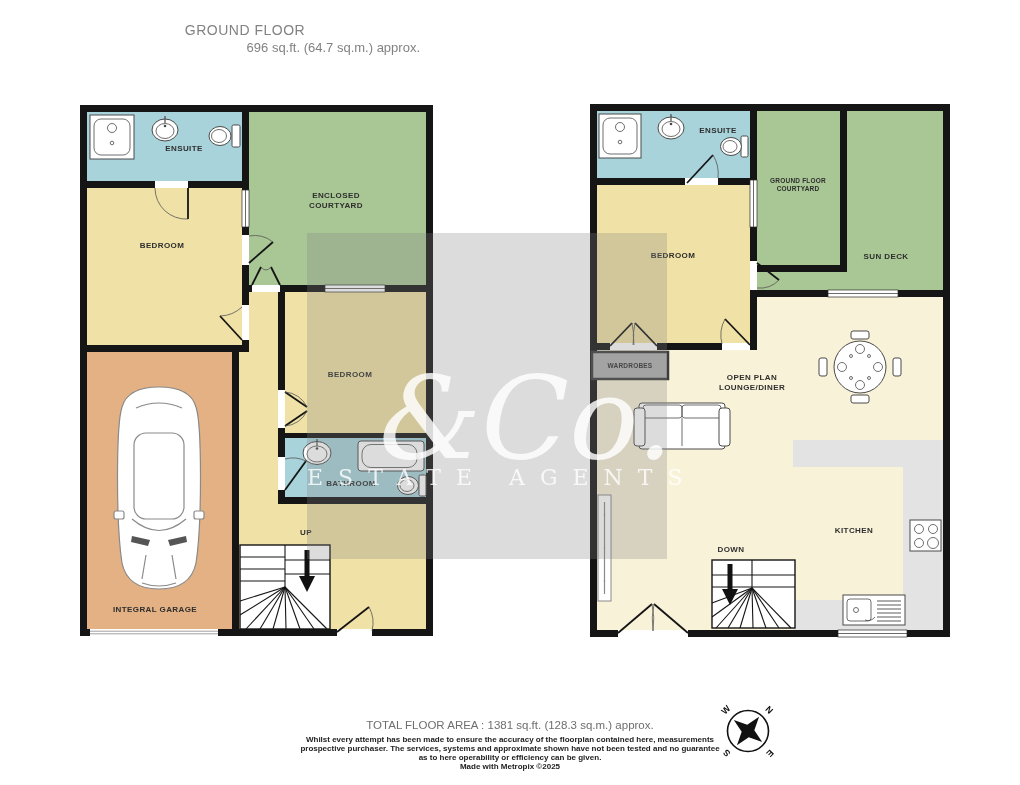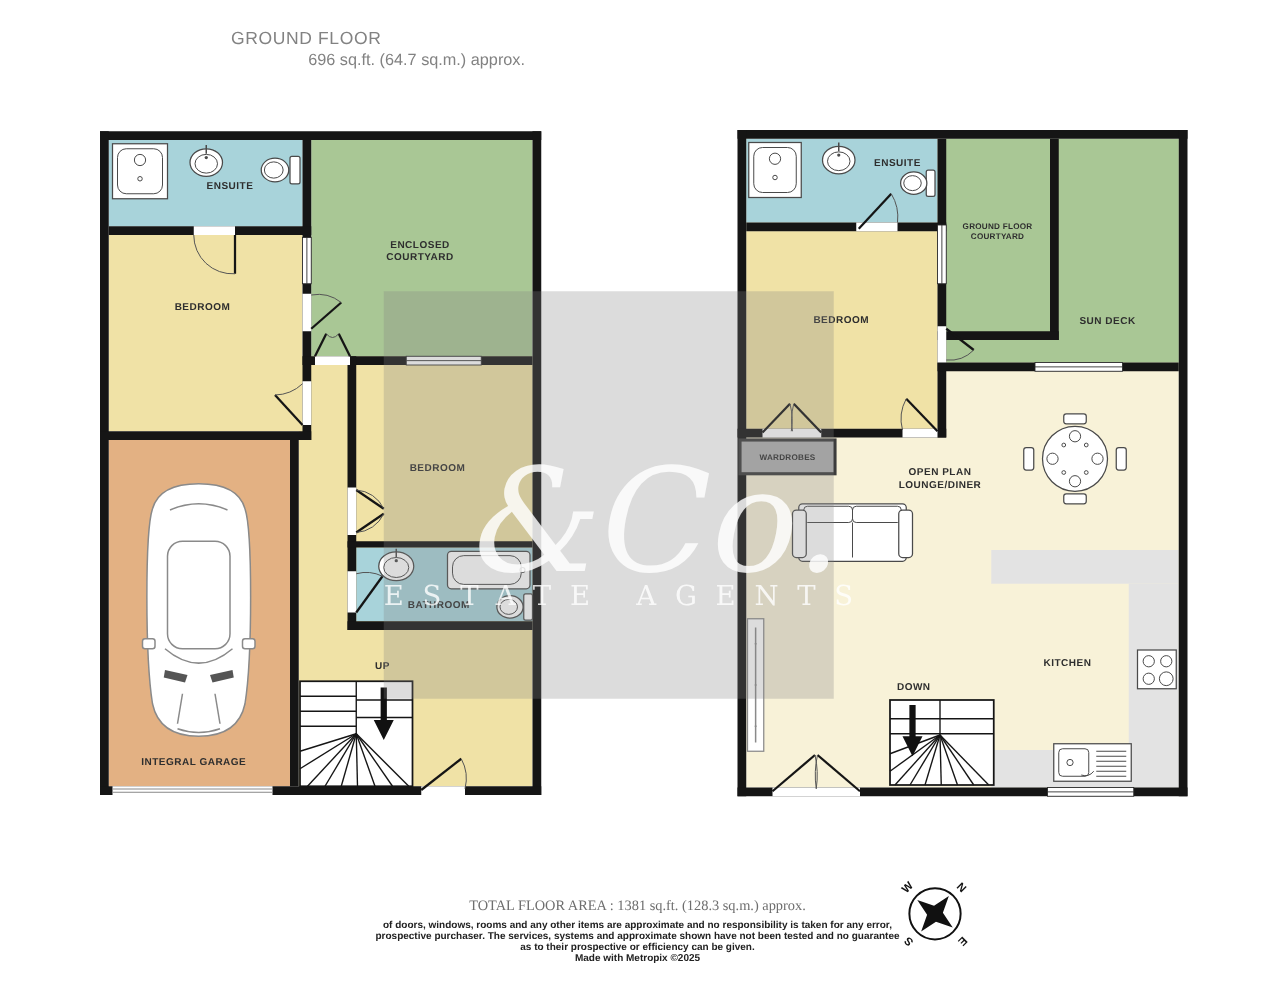--- a/index.html
+++ b/index.html
@@ -31,21 +31,21 @@
              background:rgba(130,130,130,0.28);z-index:5;pointer-events:none;overflow:visible;}
   #watermark .wm1{position:absolute;left:10px;top:14px;font-family:"DejaVu Serif", serif;
                   font-style:italic;font-size:95px;color:rgba(255,255,255,0.82);white-space:nowrap;}
   #watermark .wm2{position:absolute;left:72px;top:118px;font-family:"DejaVu Serif", serif;
                   font-style:italic;font-size:115px;color:rgba(255,255,255,0.82);white-space:nowrap;}
   #watermark .wm3{position:absolute;left:0;top:232px;width:100%;text-align:left;
                   font-family:"DejaVu Serif", serif;font-size:22px;letter-spacing:15px;
                   color:rgba(255,255,255,0.8);white-space:nowrap;}
   
   #footer{position:absolute;left:250px;top:719px;width:520px;text-align:center;z-index:6;}
-  #footer .total{font-size:11.5px;color:#6e6e6e;margin-bottom:4px;font-family:Liberation Serif, serif;}
+  #footer .total{font-size:11.5px;color:#6e6e6e;margin-bottom:4px;}
   #footer .disc{font-size:8px;line-height:9px;color:#222;font-weight:bold;}
   #footer .credit{font-size:8px;line-height:10px;color:#222;font-weight:bold;}
   #compass{position:absolute;left:713px;top:695px;}
   .compass-letter{font-family:"Liberation Sans", sans-serif;font-size:9px;font-weight:bold;
                   fill:#111;text-anchor:middle;}
 </style>
 </head>
 <body>
 
 <div id="gf-header" class="floor-header">
@@ -388,23 +388,23 @@
   <text class="rlabel" x="146" y="457">DOWN</text>
 </svg>
 
 <div id="watermark">
   <div class="wm2">&amp;Co.</div>
   <div class="wm3">ESTATE AGENTS</div>
 </div>
 
 <div id="footer">
   <div class="total">TOTAL FLOOR AREA : 1381 sq.ft. (128.3 sq.m.) approx.</div>
-  <div class="disc">of doors, windows, rooms and any other items are approximate and no responsibility is taken for any error,</div>
+  <div class="disc">Whilst every attempt has been made to ensure the accuracy of the floorplan contained here, measurements</div>
   <div class="disc">prospective purchaser. The services, systems and approximate shown have not been tested and no guarantee</div>
-  <div class="disc">as to their prospective or efficiency can be given.</div>
+  <div class="disc">as to here operability or efficiency can be given.</div>
   <div class="credit">Made with Metropix ©2025</div>
 </div>
 
 <svg id="compass" width="72" height="72" viewBox="0 0 72 72">
   <circle cx="35" cy="36" r="20.5" fill="none" stroke="#111" stroke-width="1.6"></circle>
   <g transform="translate(35,36) rotate(38)">
     <path d="M 0 -18 L 4.5 -4.5 L 18 0 L 4.5 4.5 L 0 18 L -4.5 4.5 L -18 0 L -4.5 -4.5 Z" fill="#111"></path>
   </g>
   <text class="compass-letter" x="0" y="0" transform="translate(54,17) rotate(45)">N</text>
   <text class="compass-letter" x="0" y="0" transform="translate(55,56) rotate(135)">E</text>

